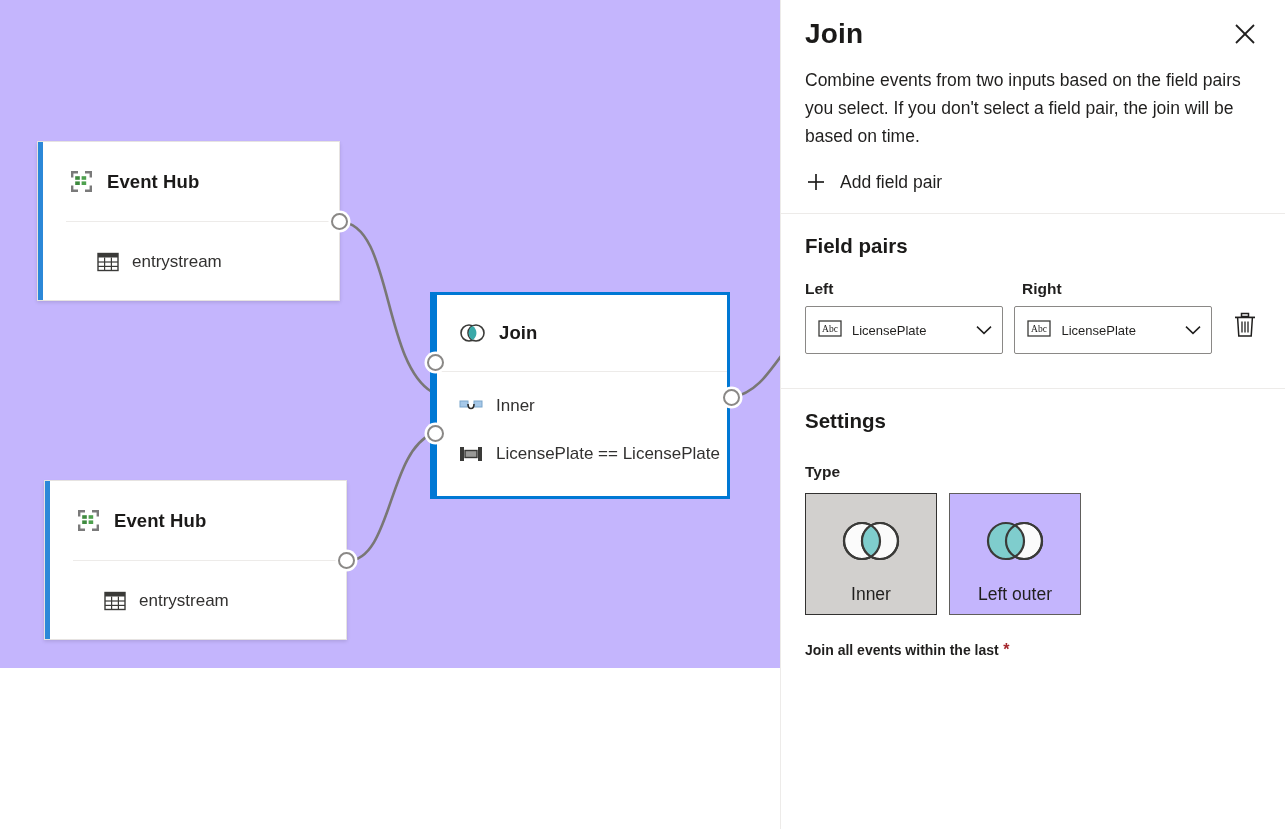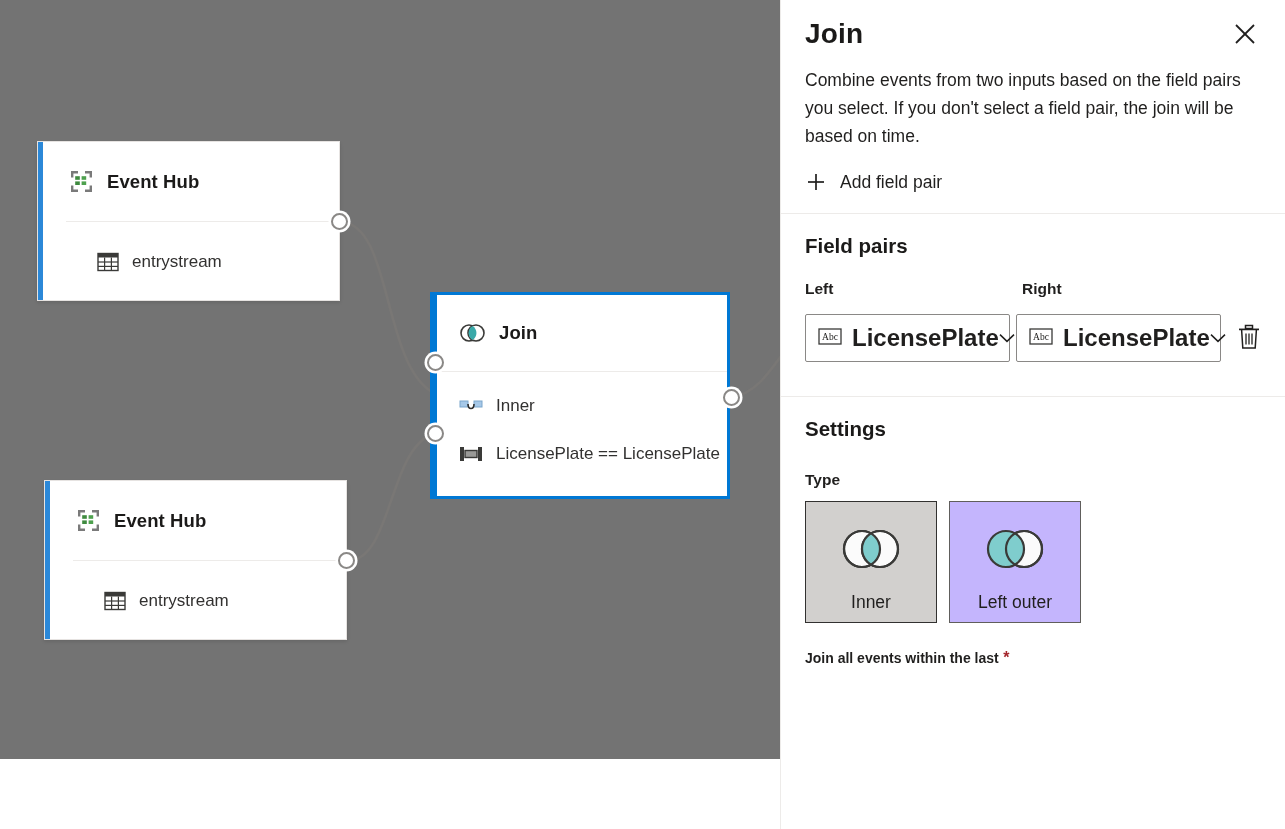--- a/index.html
+++ b/index.html
@@ -8,22 +8,22 @@
     overflow: hidden;
     background: #ffffff;
     font-family: "Liberation Sans", sans-serif;
     color: #201f1e;
   }
   #app { position: relative; width: 1285px; height: 829px; }
 
   
   #canvas {
     position: absolute; left: 0; top: 0;
-    width: 780px; height: 759px;
-    background: #737373;
+    width: 780px; height: 668px;
+    background: #c4b5fd;
     overflow: hidden;
   }
   #edges { position: absolute; left: 0; top: 0; width: 780px; height: 829px; }
 
   .node {
     position: absolute;
     background: #ffffff;
     border: 1px solid #e6e3e1;
     box-shadow: 0 1.6px 3.6px rgba(0,0,0,.13), 0 .3px .9px rgba(0,0,0,.10);
     box-sizing: border-box;
@@ -113,29 +113,29 @@
   }
   .link-btn .plus { display: inline-block; margin-right: 13px; line-height: 0; }
   .hr { height: 1px; background: #edebe9; margin-top: 11px; }
 
   .section { padding: 20px 24px 8px 24px; }
   .section-title { font-size: 20.5px; font-weight: bold; color: #1b1a19; }
   .field-label { font-size: 15.5px; font-weight: bold; color: #201f1e; }
 
   .pairs-labels { display: flex; margin-top: 22px; }
   .pairs-labels > div:first-child { width: 217px; }
-  .pair-row { display: flex; align-items: center; margin-top: 16px; }
+  .pair-row { display: flex; margin-top: 8px; }
   .combo {
     display: flex; align-items: center;
     width: 205px; height: 48px;
     border: 1px solid #8a8886; border-radius: 2px;
     background: #ffffff; box-sizing: border-box;
     padding: 0 10px 0 12px; cursor: pointer;
   }
-  .combo .val { flex: 1 1 auto; font-size: 24px; color: #201f1e; margin-left: 10px; white-space: nowrap; font-weight: bold; }
+  .combo .val { flex: 1 1 auto; font-size: 13px; color: #201f1e; margin-left: 10px; white-space: nowrap; }
   .combo .chev { flex: 0 0 auto; line-height: 0; }
   .gap { width: 12px; }
   .trash-btn {
     width: 34px; height: 40px; margin-left: 16px;
     display: flex; align-items: center; justify-content: center;
     background: none; border: none; cursor: pointer; padding: 0;
   }
 
   .type-row { display: flex; margin-top: 12px; }
   .type-card {

